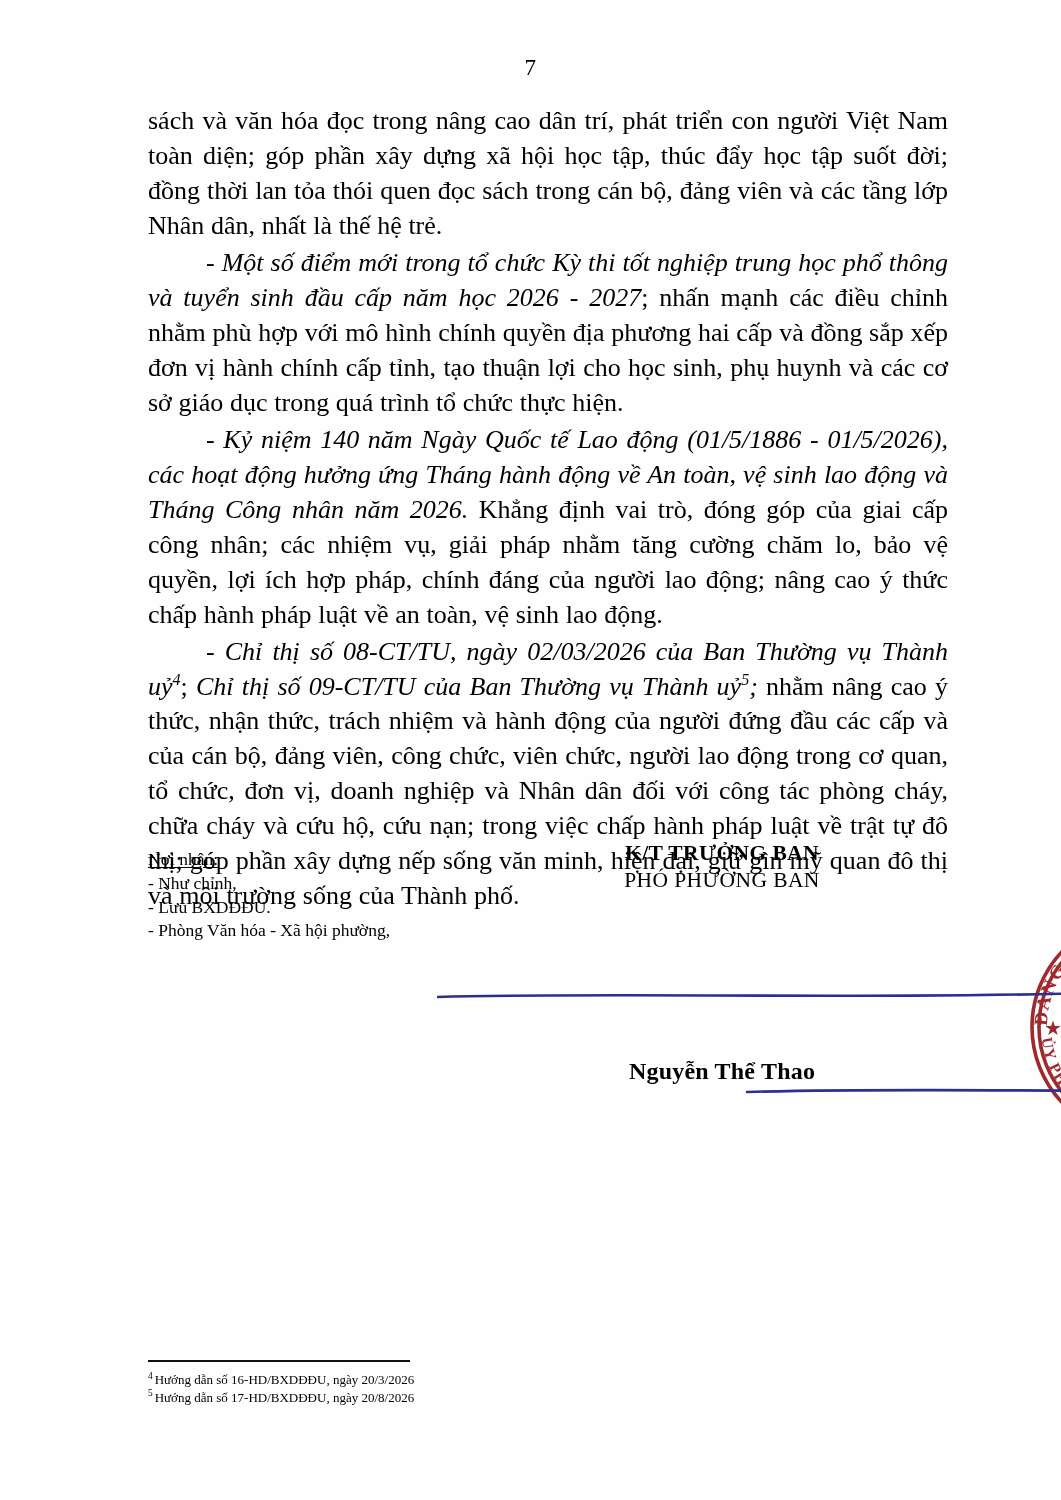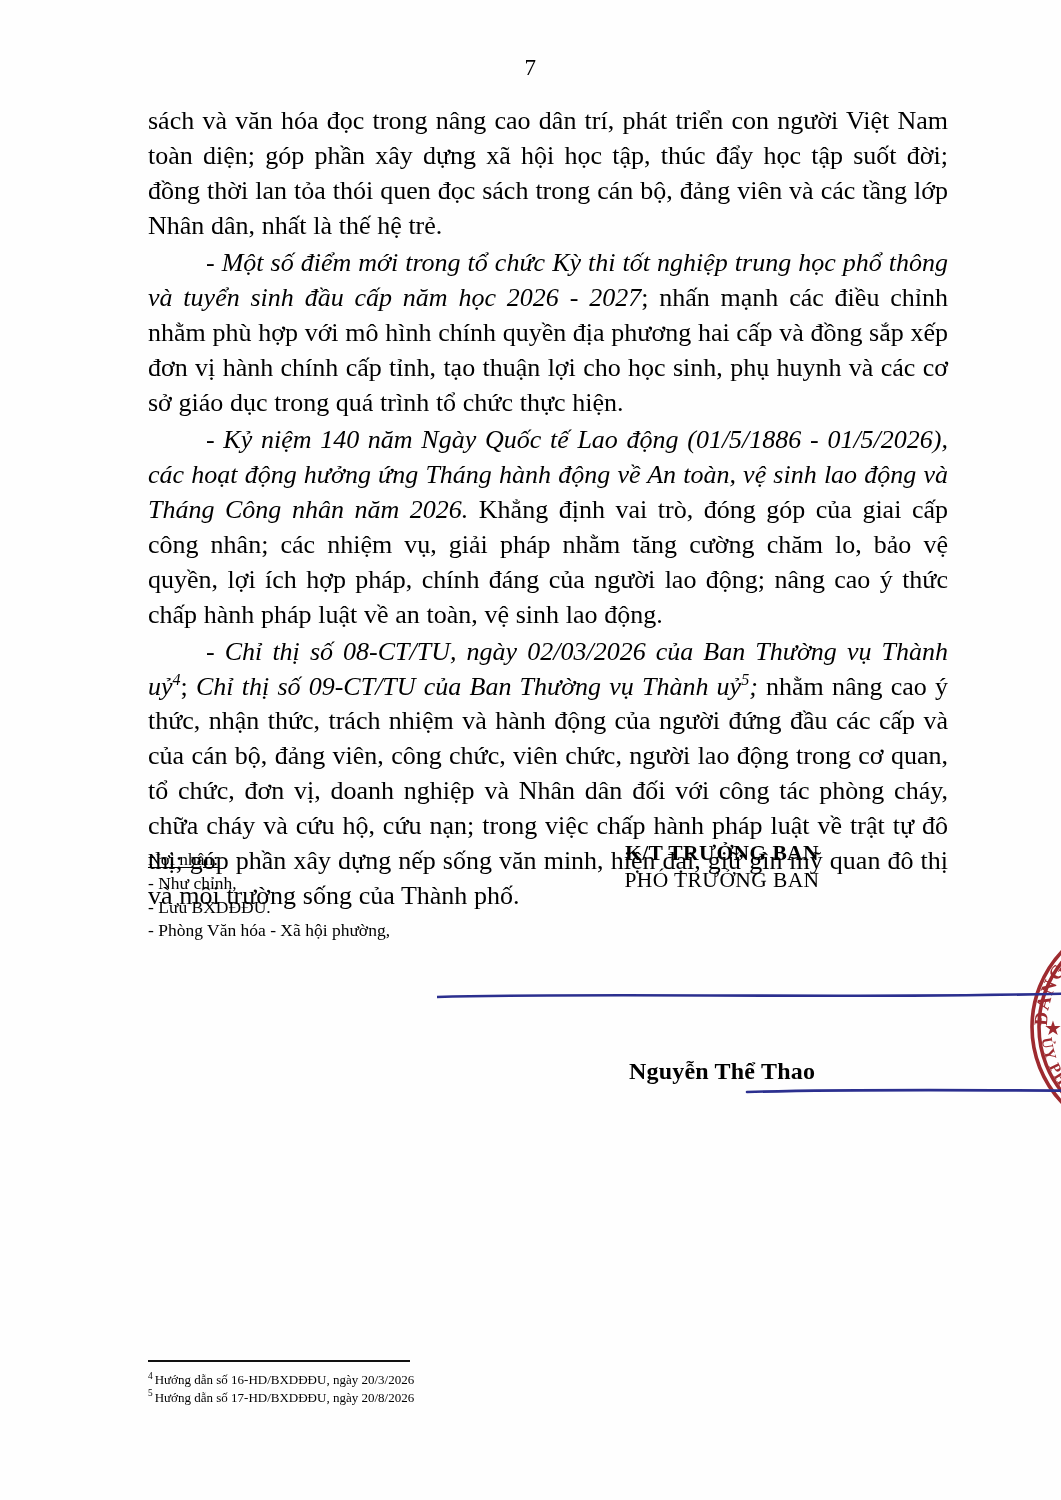--- a/index.html
+++ b/index.html
@@ -195,21 +195,21 @@
       <div class="recipients-title">Nơi nhận:</div>
       <ul class="recipients-list">
         <li><span>- Như chỉnh,</span></li>
         <li><span>- Lưu BXDĐĐU.</span></li>
         <li><span>- Phòng Văn hóa - Xã hội phường,</span></li>
       </ul>
     </div>
 
     <div class="signblock">
       <div class="sign-role-1">K/T TRƯỞNG BAN</div>
-      <div class="sign-role-2">PHÓ TRƯỞNG BAN</div>
+      <div class="sign-role-2">PHÓ PHƯỜNG BAN</div>
 
       <div class="seal-wrap">
         <svg width="250" height="250" viewBox="0 0 250 250" xmlns="http://www.w3.org/2000/svg">
           <defs>
             <path id="arcTop" d="M 30 125 A 95 95 0 0 1 220 125" fill="none"></path>
             <path id="arcBottom" d="M 24 125 A 101 101 0 0 0 226 125" fill="none"></path>
           </defs>
           <g fill="none" stroke="#9e2a2f" stroke-width="3.6">
             <circle cx="125" cy="125" r="110"></circle>
             <circle cx="125" cy="125" r="103"></circle>

